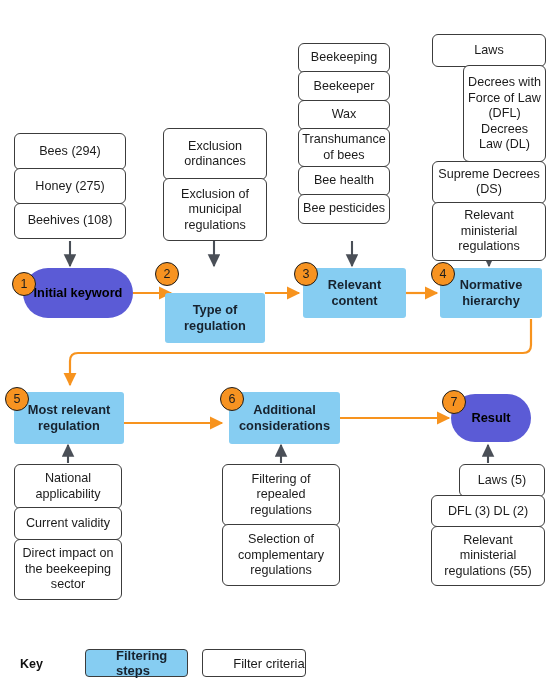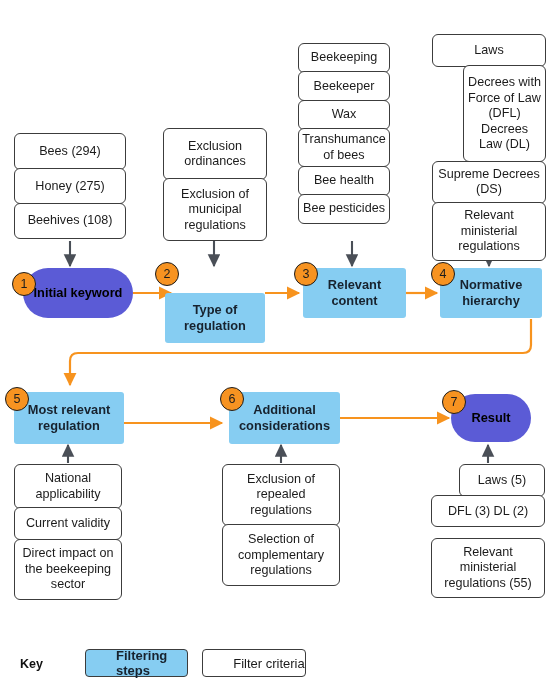--- a/index.html
+++ b/index.html
@@ -138,28 +138,28 @@
     <div class="crit" style="height:59px;">Relevant ministerial regulations</div>
   </div>
 
   <div class="stack" style="left:14px;top:464px;width:108px;">
     <div class="crit" style="height:45px;">National applicability</div>
     <div class="crit" style="height:33px;">Current validity</div>
     <div class="crit" style="height:61px;">Direct impact on the beekeeping sector</div>
   </div>
 
   <div class="stack" style="left:222px;top:464px;width:118px;">
-    <div class="crit" style="height:62px;">Exclusion of repealed regulations</div>
+    <div class="crit" style="height:62px;">Filtering of repealed regulations</div>
     <div class="crit" style="height:62px;">Selection of complementary regulations</div>
   </div>
 
   <div class="stack" style="left:431px;top:464px;width:114px;">
     <div class="crit" style="height:33px;margin-left:28px;">Laws (5)</div>
     <div class="crit" style="height:32px;">DFL (3) DL (2)</div>
-    <div class="crit" style="height:60px;margin-top:12px;">Relevant ministerial regulations (55)</div>
+    <div class="crit" style="height:60px;">Relevant ministerial regulations (55)</div>
   </div>
 
   <div class="step terminal" style="left:23px;top:268px;width:110px;height:50px;">Initial keyword</div>
   <div class="badge" style="left:12px;top:272px;">1</div>
 
   <div class="step filter" style="left:165px;top:268px;width:100px;height:50px;margin-top:25px;">Type of regulation</div>
   <div class="badge" style="left:155px;top:262px;">2</div>
 
   <div class="step filter" style="left:303px;top:268px;width:103px;height:50px;">Relevant content</div>
   <div class="badge" style="left:294px;top:262px;">3</div>

